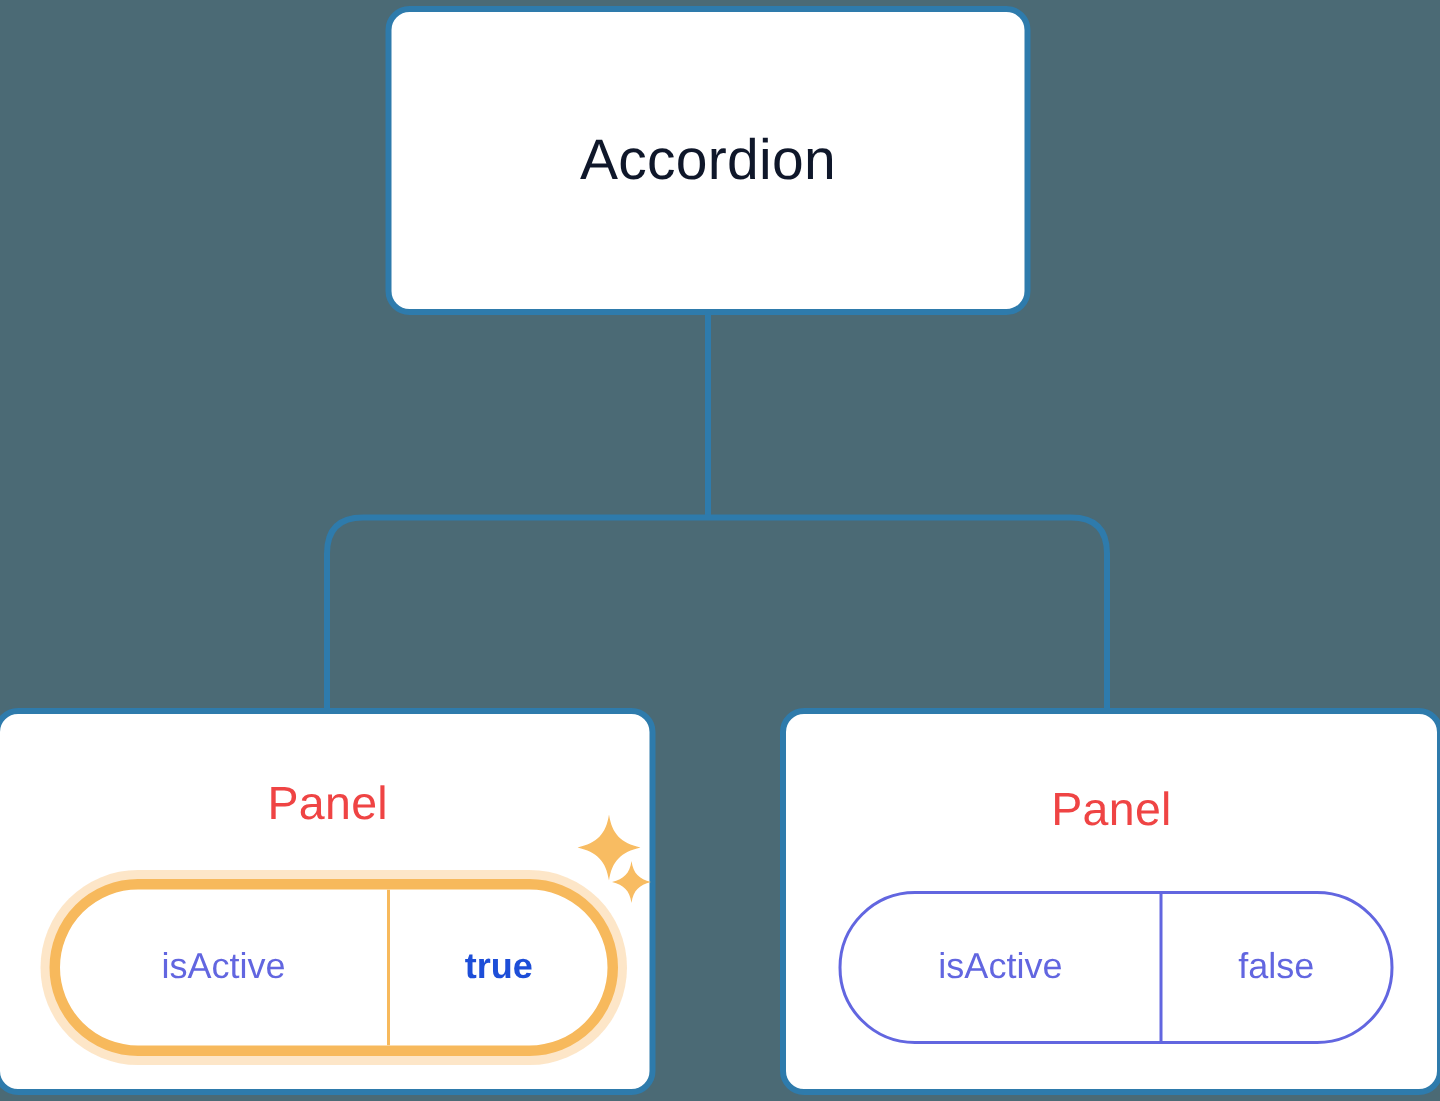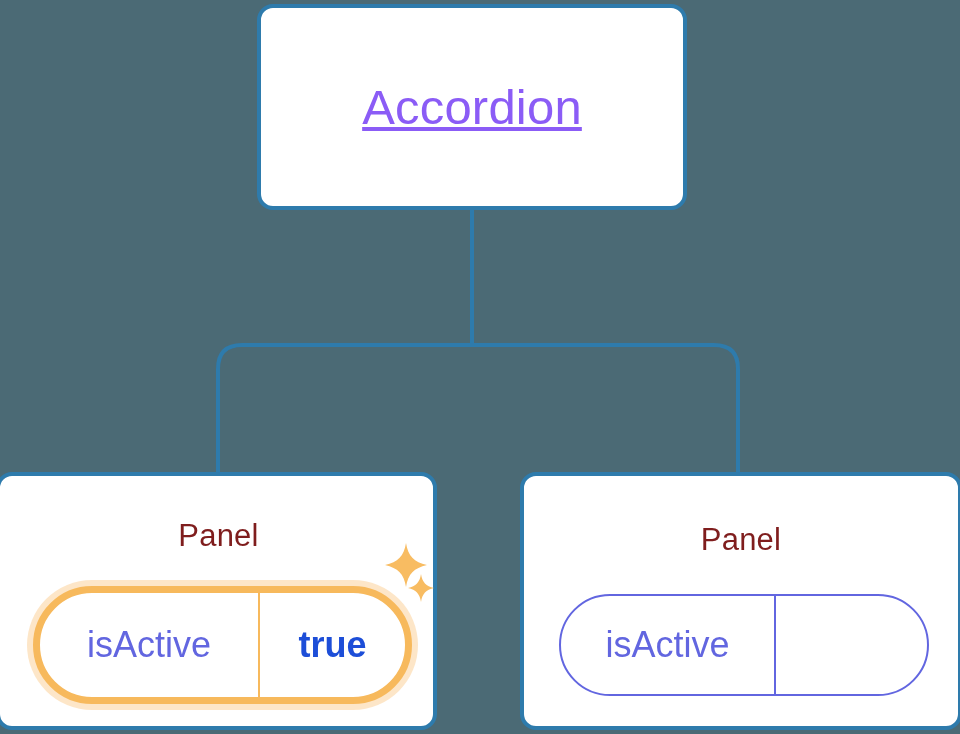--- a/index.html
+++ b/index.html
@@ -39,44 +39,43 @@
   .node-root {
     left: 257px;
     top: 4px;
     width: 430px;
     height: 206px;
     display: flex;
     align-items: center;
     justify-content: center;
   }
   .node-title-root {
-    font-size: 49px;
-    color: #8b5cf6;
+    font-size: 38px;
+    color: #0f172a;
     letter-spacing: 0.2px;
-    text-decoration: underline;
   }
 
   .node-panel {
     width: 441px;
     height: 258px;
     top: 472px;
   }
   .node-panel-left  { left: -4px; }
   .node-panel-right { left: 520px; width: 442px; }
 
   .panel-inner {
     position: absolute;
     left: 0; top: 0; right: 0; bottom: 0;
     display: flex;
     flex-direction: column;
     align-items: center;
   }
   .node-title-panel {
     font-size: 31px;
-    color: #7f1d1d;
+    color: #ef4444;
     letter-spacing: 0.2px;
   }
   .node-panel-left  .node-title-panel { margin-top: 42px; margin-left: 4px; }
   .node-panel-right .node-title-panel { margin-top: 46px; }
 
   
   .pill-wrap {
     position: relative;
     display: flex;
   }
@@ -85,21 +84,21 @@
     align-items: stretch;
     border-radius: 999px;
     box-sizing: border-box;
     background: #ffffff;
     overflow: hidden;
   }
   .pill-key, .pill-val {
     display: flex;
     align-items: center;
     justify-content: center;
-    font-size: 36px;
+    font-size: 24px;
     color: #6266e0;
     white-space: nowrap;
   }
 
   
   .pill-highlight-wrap {
     position: absolute;
     left: 33px;
     top: 110px;
   }
@@ -184,17 +183,18 @@
   </svg>
 
   <div class="node-card node-panel node-panel-right">
     <div class="panel-inner">
       <span class="node-title-panel">Panel</span>
     </div>
 
     <div class="pill-wrap pill-plain-wrap">
       <div class="pill pill-plain">
         <span class="pill-key">isActive</span>
+        <span class="pill-val">false</span>
       </div>
     </div>
   </div>
 
 </div>
 
 </body></html>

